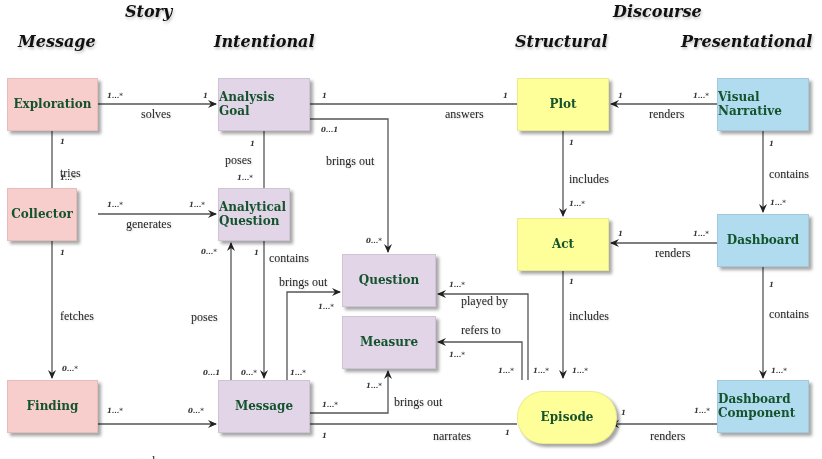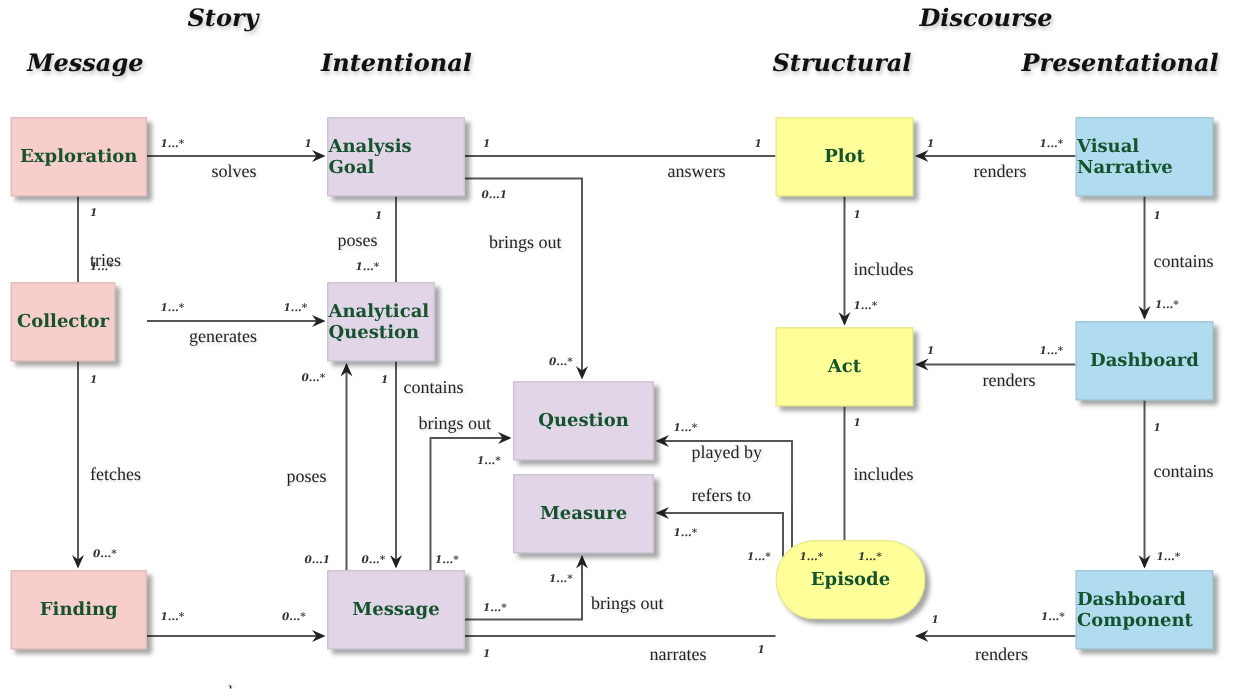--- a/index.html
+++ b/index.html
@@ -91,21 +91,21 @@
 <div class="box factual" style="left:7px; top:380px; width:91px; height:53px;">Finding</div>
 
 <div class="box intentional" style="left:218px; top:78px; width:92px; height:53px;">Analysis Goal</div>
 <div class="box intentional" style="left:218px; top:188px; width:72px; height:53px;">Analytical Question</div>
 <div class="box intentional" style="left:218px; top:380px; width:92px; height:53px;">Message</div>
 <div class="box intentional" style="left:342px; top:254px; width:94px; height:53px;">Question</div>
 <div class="box intentional" style="left:342px; top:316px; width:94px; height:53px;">Measure</div>
 
 <div class="box structural" style="left:517px; top:78px; width:92px; height:53px;">Plot</div>
 <div class="box structural" style="left:517px; top:218px; width:92px; height:53px;">Act</div>
-<div class="box structural" style="left:517px; top:360px; width:100px; height:53px;border-radius:26px;">Episode</div>
+<div class="box structural" style="left:517px; top:391px; width:100px; height:53px;border-radius:26px;">Episode</div>
 
 <div class="box presentational" style="left:717px; top:78px; width:92px; height:53px;">Visual Narrative</div>
 <div class="box presentational" style="left:717px; top:214px; width:92px; height:53px;">Dashboard</div>
 <div class="box presentational" style="left:717px; top:380px; width:92px; height:53px;">Dashboard Component</div>
 
 <div class="lbl" style="left:141px; top:107px;">solves</div>
 <div class="lbl" style="left:60px; top:166px;">tries</div>
 <div class="lbl" style="left:126px; top:217px;">generates</div>
 <div class="lbl" style="left:60px; top:309px;">fetches</div>
 <div class="lbl" style="left:133px; top:454px;">produces</div>

